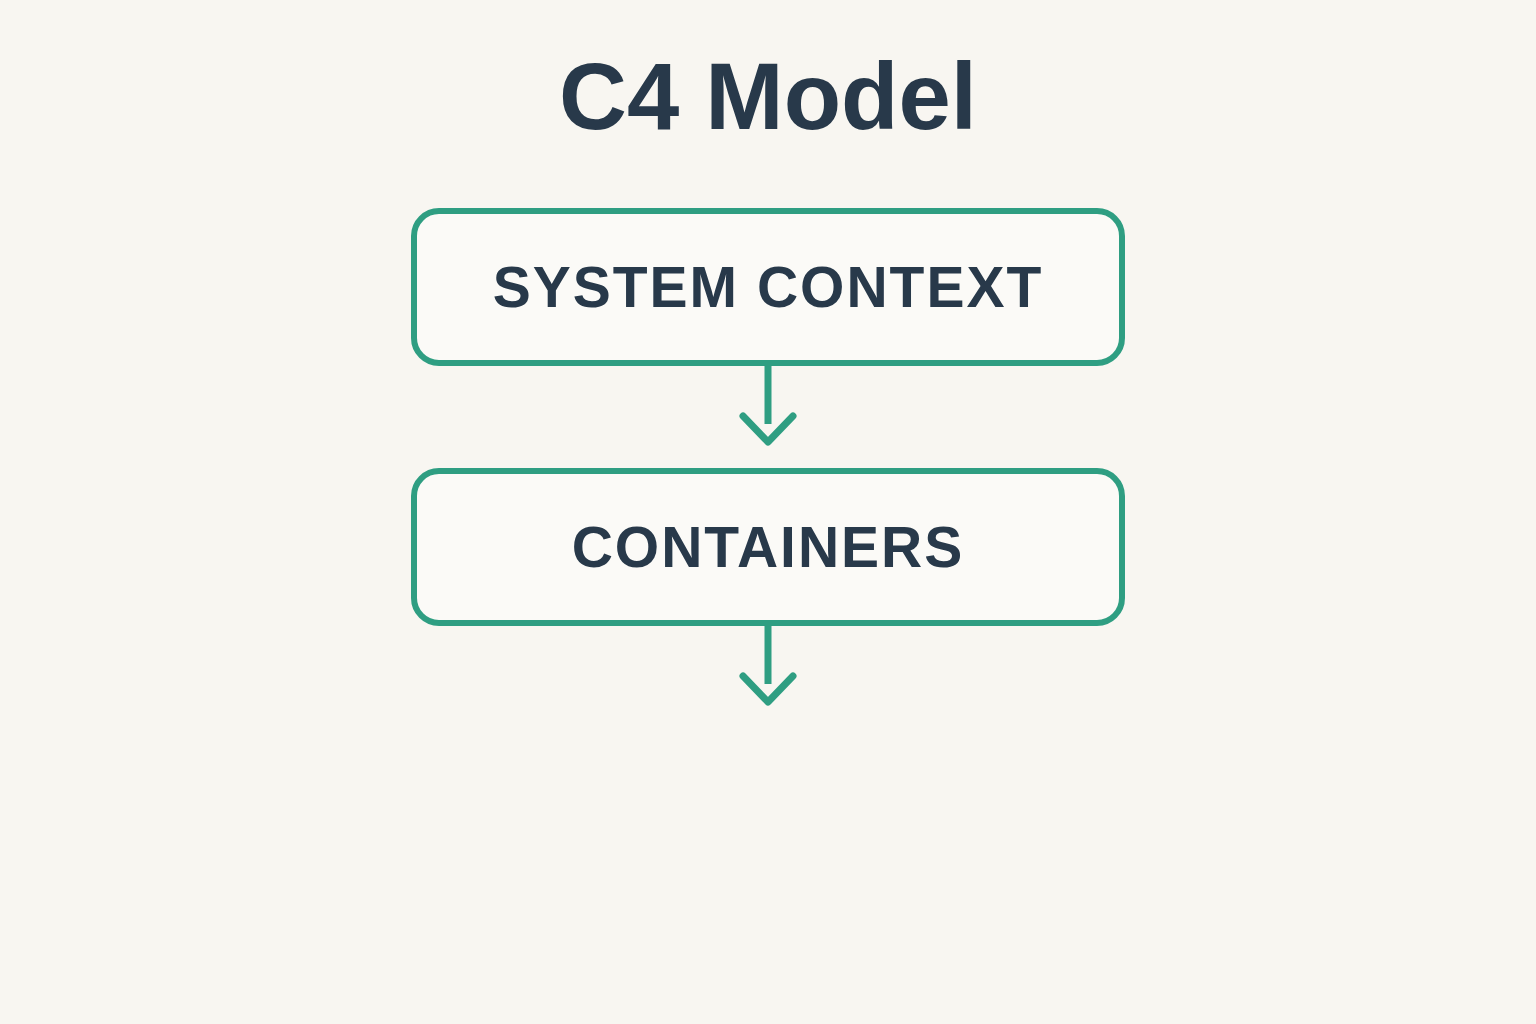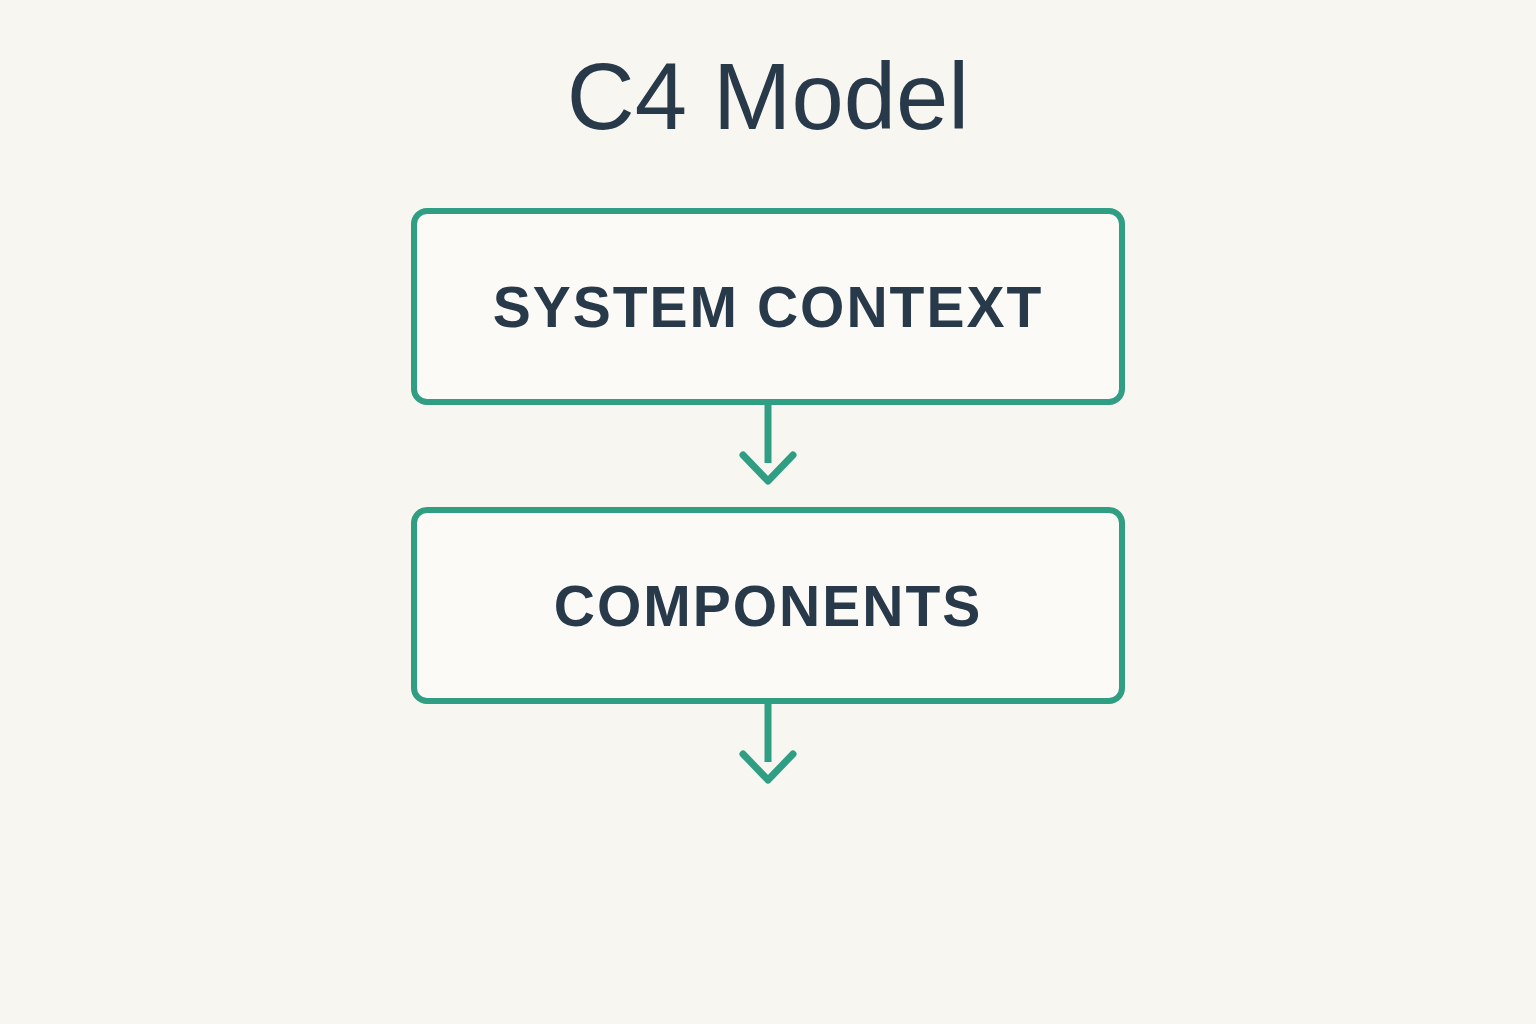--- a/index.html
+++ b/index.html
@@ -20,35 +20,35 @@
     width: 1536px;
     height: 1024px;
     display: flex;
     flex-direction: column;
     align-items: center;
   }
   .title {
     margin: 50px 0 0 0;
     font-size: 94px;
     line-height: 1;
-    font-weight: normal;
+    font-weight: bold;
     color: var(--text-navy);
   }
   .stack {
     margin-top: 64px;
     display: flex;
     flex-direction: column;
     align-items: center;
   }
   .box {
     box-sizing: border-box;
     width: 714px;
-    height: 197px;
+    height: 158px;
     border: 6px solid var(--accent-teal);
-    border-radius: 16px;
+    border-radius: 28px;
     background: var(--box-fill);
     display: flex;
     align-items: center;
     justify-content: center;
   }
   .box-label {
     font-size: 57px;
     font-weight: bold;
     color: var(--text-navy);
     letter-spacing: 2px;
@@ -74,21 +74,21 @@
     <div class="box">
       <span class="box-label">SYSTEM CONTEXT</span>
     </div>
 
     <svg class="arrow" viewBox="0 0 80 86" xmlns="http://www.w3.org/2000/svg">
       <line x1="40" y1="0" x2="40" y2="58" stroke="currentColor" stroke-width="7"></line>
       <polyline points="15,50 40,76 65,50" fill="none" stroke="currentColor" stroke-width="7" stroke-linecap="round" stroke-linejoin="round"></polyline>
     </svg>
 
     <div class="box">
-      <span class="box-label">COMPONENTS</span>
+      <span class="box-label">CONTAINERS</span>
     </div>
 
     <svg class="arrow" viewBox="0 0 80 86" xmlns="http://www.w3.org/2000/svg">
       <line x1="40" y1="0" x2="40" y2="58" stroke="currentColor" stroke-width="7"></line>
       <polyline points="15,50 40,76 65,50" fill="none" stroke="currentColor" stroke-width="7" stroke-linecap="round" stroke-linejoin="round"></polyline>
     </svg>
 
 
   </div>
 </div>

